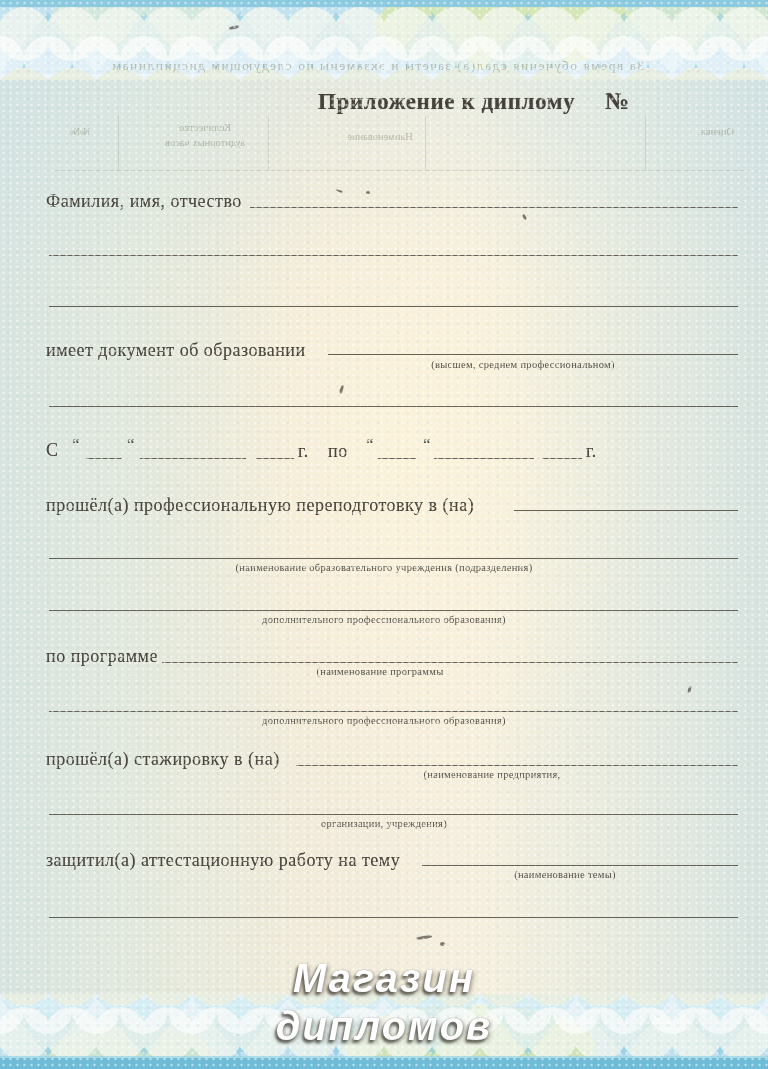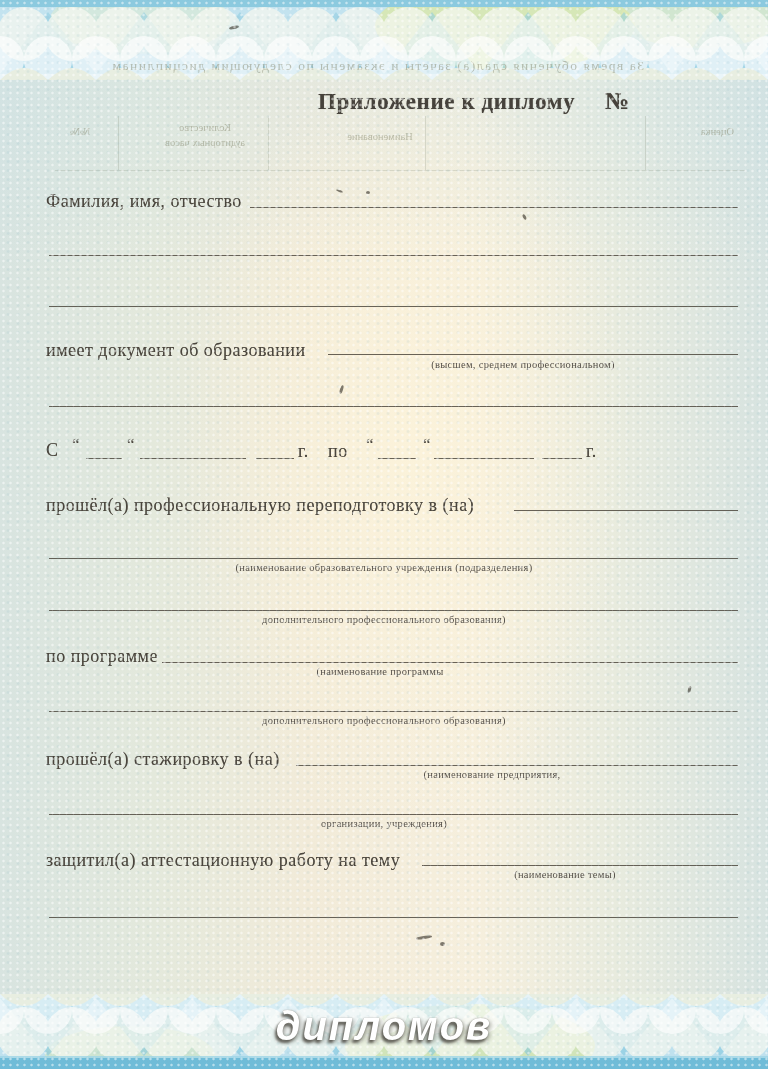--- a/index.html
+++ b/index.html
@@ -180,20 +180,21 @@
 
   <div class="speck" style="left:229px; top:26px;  width:10px; height:3px; transform:rotate(-12deg);"></div>
   <div class="speck" style="left:336px; top:190px; width:7px;  height:2px; transform:rotate(20deg);"></div>
   <div class="speck" style="left:366px; top:191px; width:4px;  height:3px;"></div>
   <div class="speck" style="left:340px; top:385px; width:3px;  height:9px;  transform:rotate(18deg);"></div>
   <div class="speck" style="left:523px; top:214px; width:3px;  height:6px;  transform:rotate(-30deg);"></div>
   <div class="speck" style="left:688px; top:686px; width:3px;  height:7px;  transform:rotate(15deg);"></div>
   <div class="speck" style="left:416px; top:936px; width:16px; height:3px; transform:rotate(-8deg); border-radius:40%;"></div>
   <div class="speck" style="left:440px; top:942px; width:5px;  height:4px;"></div>
 
+  <div class="wm wm1">Магазин</div>
   <div class="wm wm2">дипломов</div>
 
   <div class="border-band border-bottom">
     <svg width="768" height="75" viewBox="0 0 768 75" preserveAspectRatio="none">
       <rect width="768" height="75" fill="#bfe1ee"></rect>
       <ellipse cx="470" cy="52" rx="125" ry="42" fill="#d9e6a2" opacity="0.7"></ellipse>
       <ellipse cx="130" cy="62" rx="85" ry="30" fill="#dde9ad" opacity="0.45"></ellipse>
       <g fill="#7fc6de" opacity="0.55">
         <path d="M0 4 L48 62 L96 4 Z"></path>
           <path d="M96 4 L144 62 L192 4 Z"></path>

